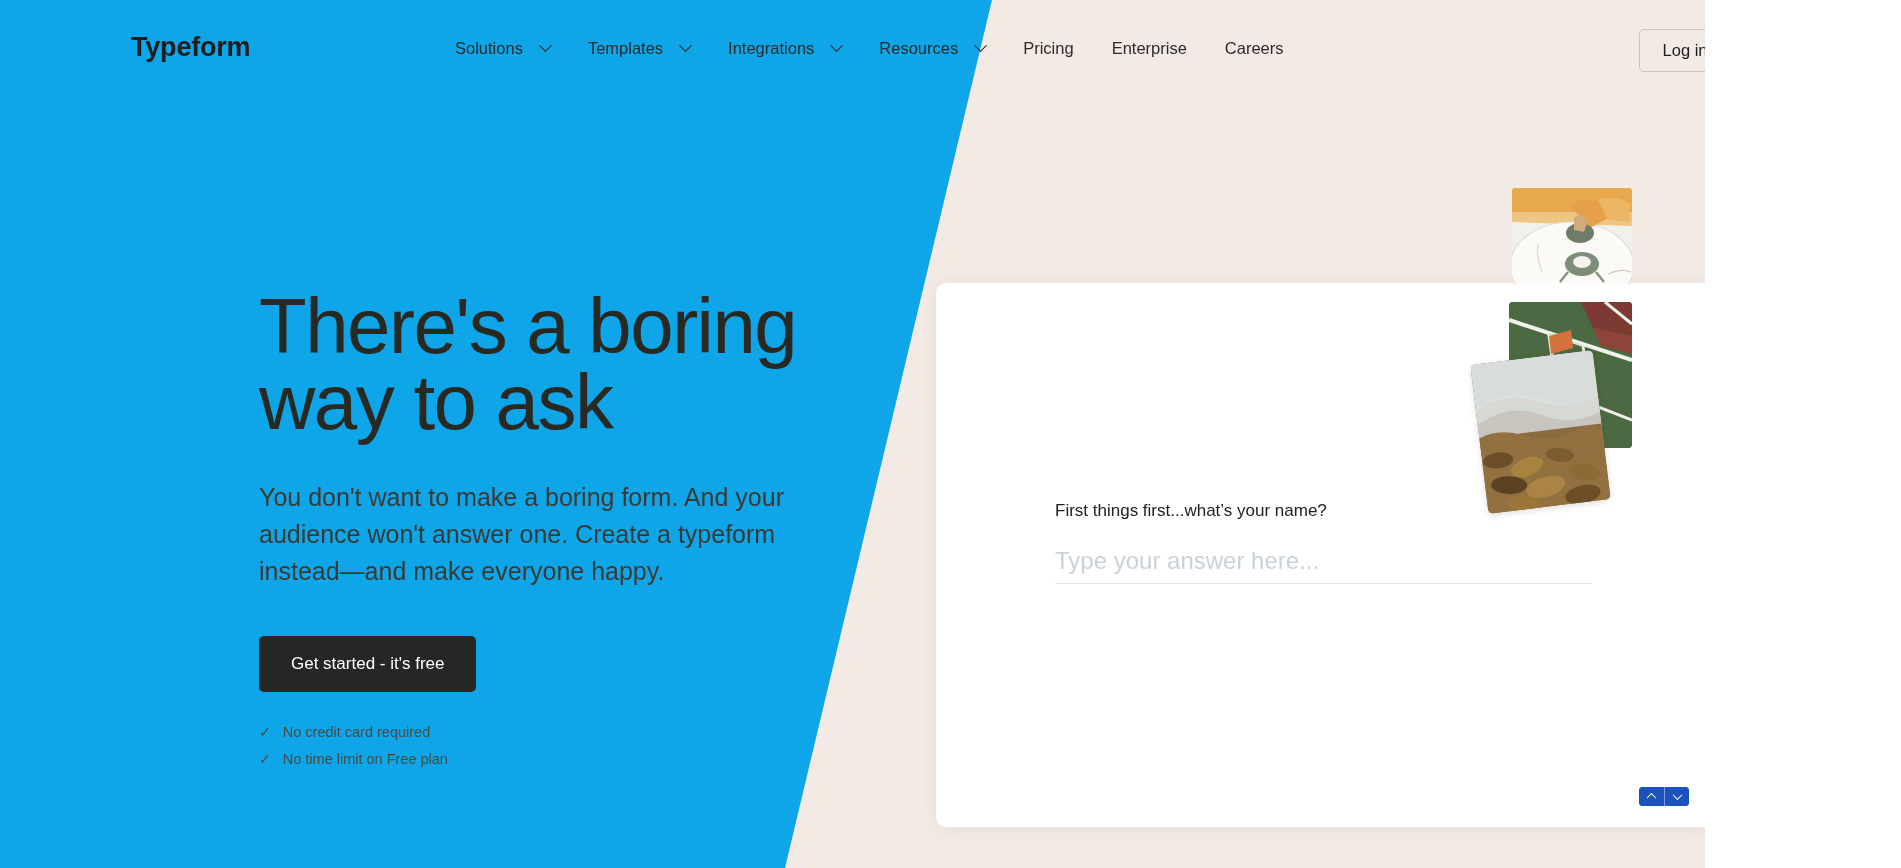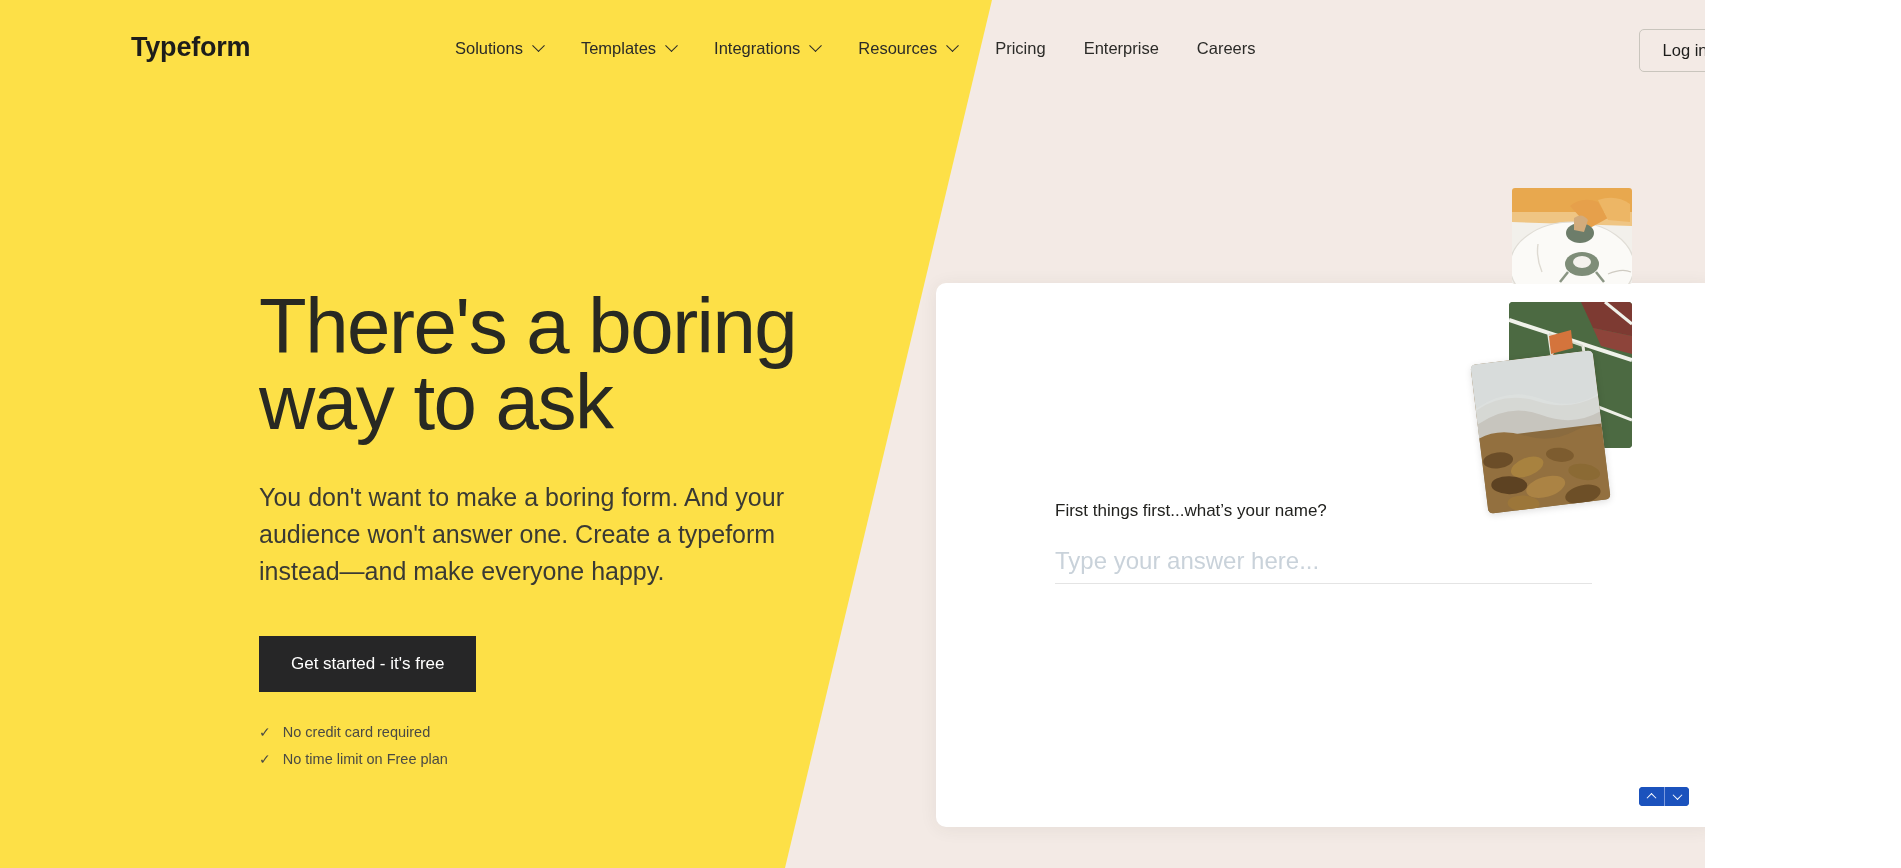--- a/index.html
+++ b/index.html
@@ -8,21 +8,21 @@
     width: 1901px;
     height: 868px;
     overflow: hidden;
     font-family: "Liberation Sans", sans-serif;
   }
 
   #page {
     position: relative;
     width: 1705px;
     height: 868px;
-    background: #fde047;
+    background: #0ea5e9;
     overflow: hidden;
   }
 
   
   .diag-panel {
     position: absolute;
     top: 0;
     right: 0;
     width: 920px;
     height: 868px;
@@ -57,21 +57,21 @@
     left: 455px;
     top: 40px;
     display: flex;
     align-items: center;
     gap: 38px;
   }
 
   .nav-item {
     display: flex;
     align-items: center;
-    gap: 11px;
+    gap: 18px;
     font-size: 16.5px;
     color: #2b2b28;
     cursor: pointer;
     white-space: nowrap;
     line-height: 1;
   }
 
   .chev {
     display: inline-block;
     width: 9px;
@@ -137,21 +137,21 @@
     color: #3a3a34;
     width: 600px;
     margin-bottom: 46px;
   }
 
   .btn-cta {
     display: inline-block;
     background: #262627;
     color: #ffffff;
     border: none;
-    border-radius: 0;
+    border-radius: 5px;
     font-size: 17px;
     padding: 18px 32px;
     cursor: pointer;
     font-family: "Liberation Sans", sans-serif;
   }
 
   .perks {
     margin-top: 29px;
   }
 

